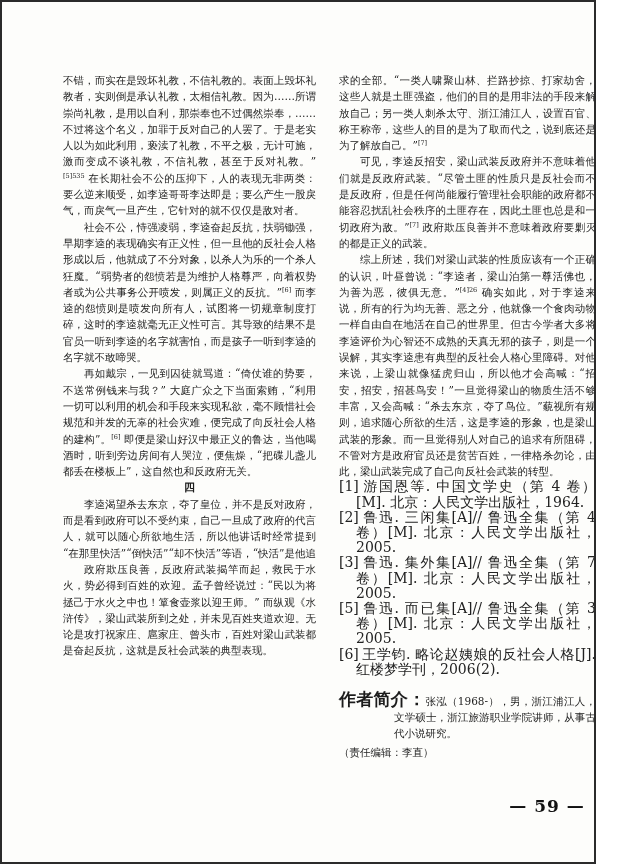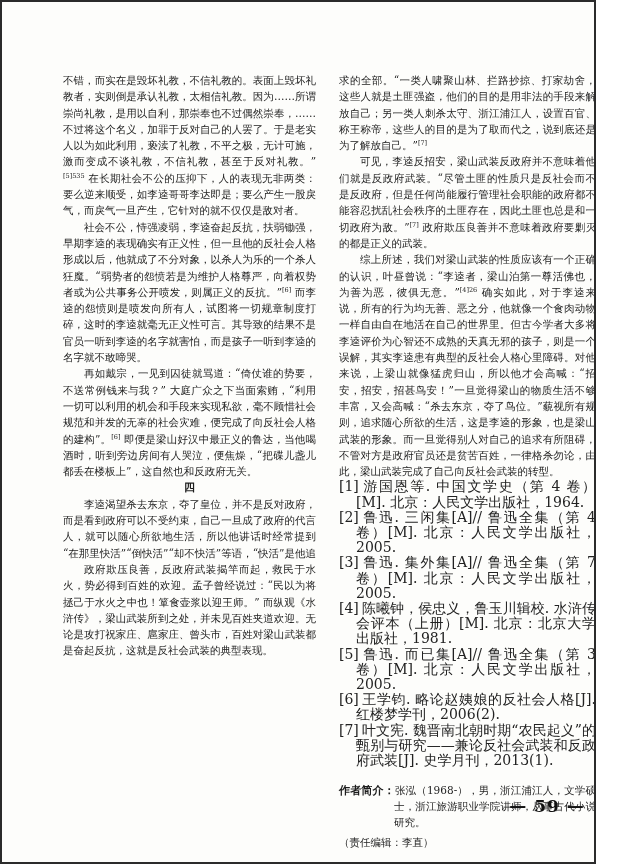--- a/index.html
+++ b/index.html
@@ -64,21 +64,21 @@
     margin-top: 15px;
     font-size: 10.5px;
     line-height: 15.8px;
     padding-left: 55px;
     text-indent: -55px;
     text-align: justify;
     color: #1c1c1c;
   }
   .author-label {
     font-weight: bold;
-    font-size: 11px;
+    font-size: 17px;
     font-family: "Liberation Sans", sans-serif;
   }
   .editor-note {
     margin-top: 3px;
     text-align: left;
     padding-right: 10px;
     font-size: 10.5px;
     color: #1c1c1c;
   }
   .page-number {
@@ -115,30 +115,24 @@
     <p class="ref">
       <span class="marker">[1]</span><span>游国恩等. 中国文学史（第 4 卷）[M]. 北京：人民文学出版社，1964.</span>
     </p>
     <p class="ref">
       <span class="marker">[2]</span><span>鲁迅. 三闲集[A]// 鲁迅全集（第 4 卷）[M]. 北京：人民文学出版社，2005.</span>
     </p>
     <p class="ref">
       <span class="marker">[3]</span><span>鲁迅. 集外集[A]// 鲁迅全集（第 7 卷）[M]. 北京：人民文学出版社，2005.</span>
     </p>
     <p class="ref">
-      <span class="marker">[4]</span><span>陈曦钟，侯忠义，鲁玉川辑校. 水浒传会评本（上册）[M]. 北京：北京大学出版社，1981.</span>
-    </p>
-    <p class="ref">
       <span class="marker">[5]</span><span>鲁迅. 而已集[A]// 鲁迅全集（第 3 卷）[M]. 北京：人民文学出版社，2005.</span>
     </p>
     <p class="ref">
       <span class="marker">[6]</span><span>王学钧. 略论赵姨娘的反社会人格[J]. 红楼梦学刊，2006(2).</span>
-    </p>
-    <p class="ref">
-      <span class="marker">[7]</span><span>叶文宪. 魏晋南北朝时期“农民起义”的甄别与研究——兼论反社会武装和反政府武装[J]. 史学月刊，2013(1).</span>
     </p>
 
     <div class="author">
       <span class="author-label">作者简介：</span><span>张泓（1968-），男，浙江浦江人，文学硕士，浙江旅游职业学院讲师，从事古代小说研究。</span>
     </div>
     <div class="editor-note">（责任编辑：李直）</div>
   </div>
 
   <div class="page-number">— 59 —</div>
 

